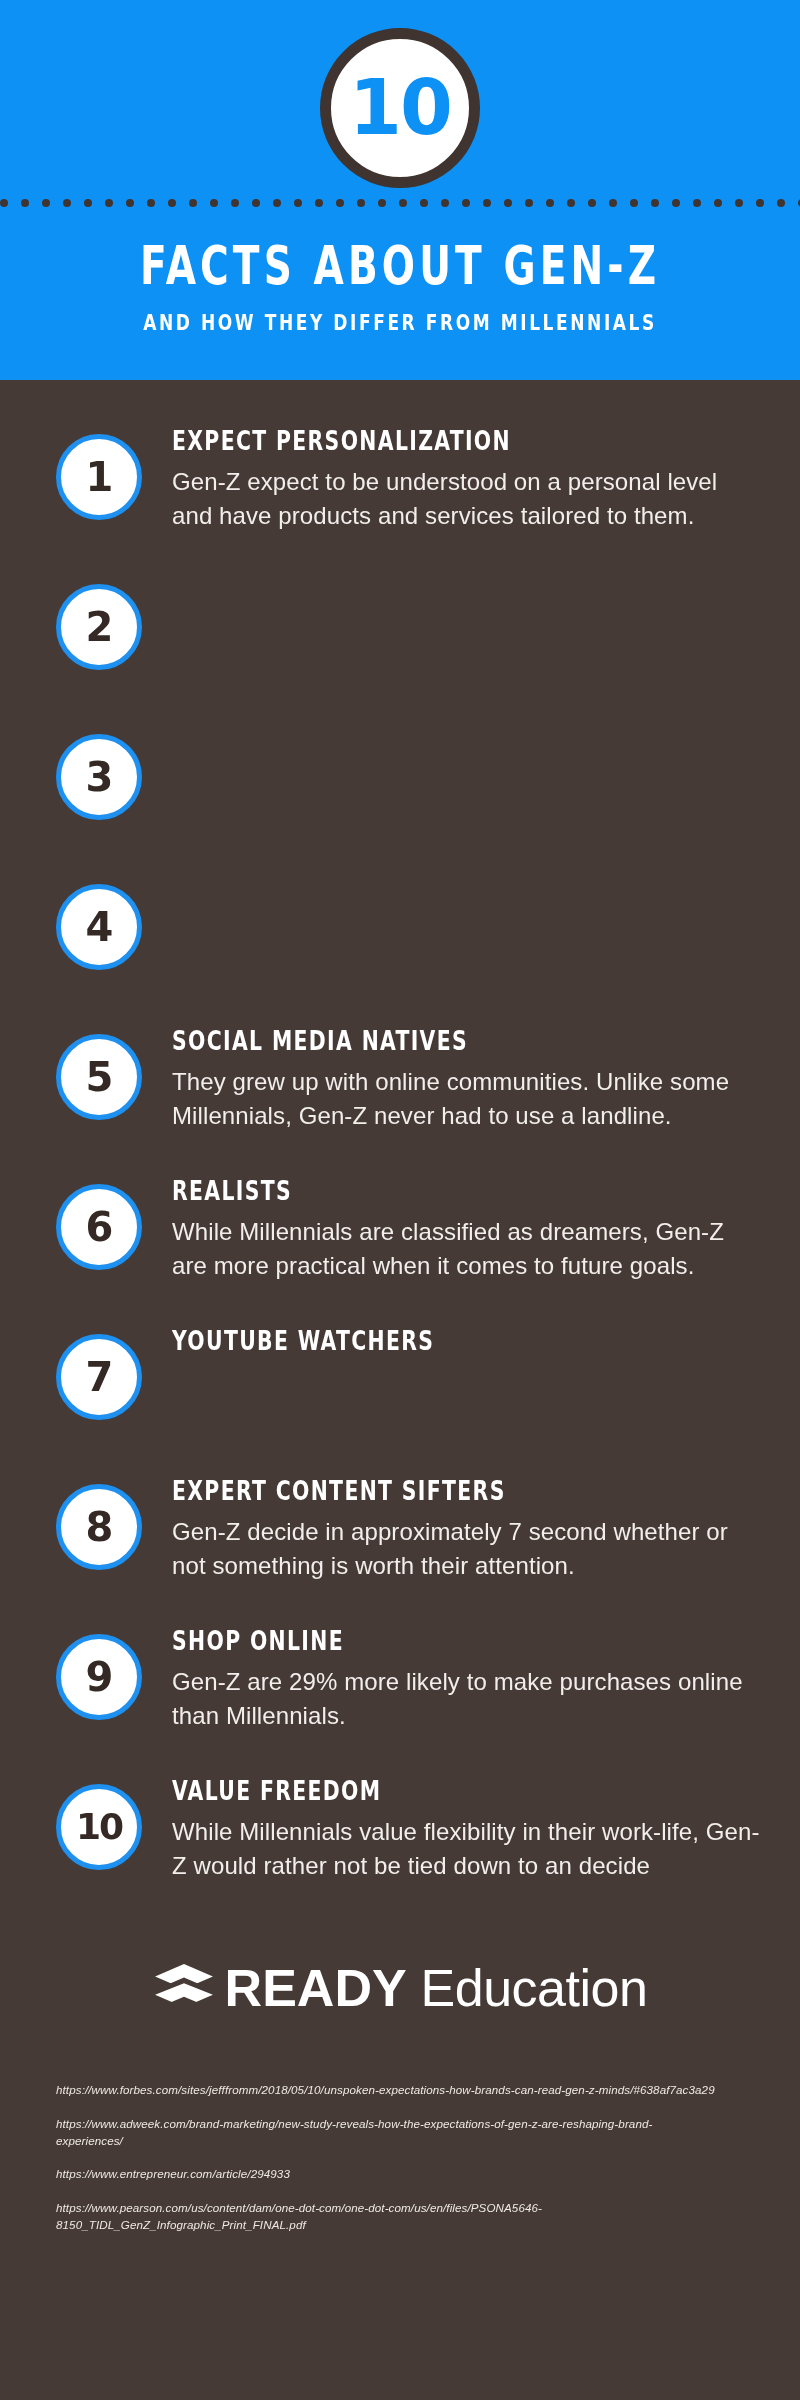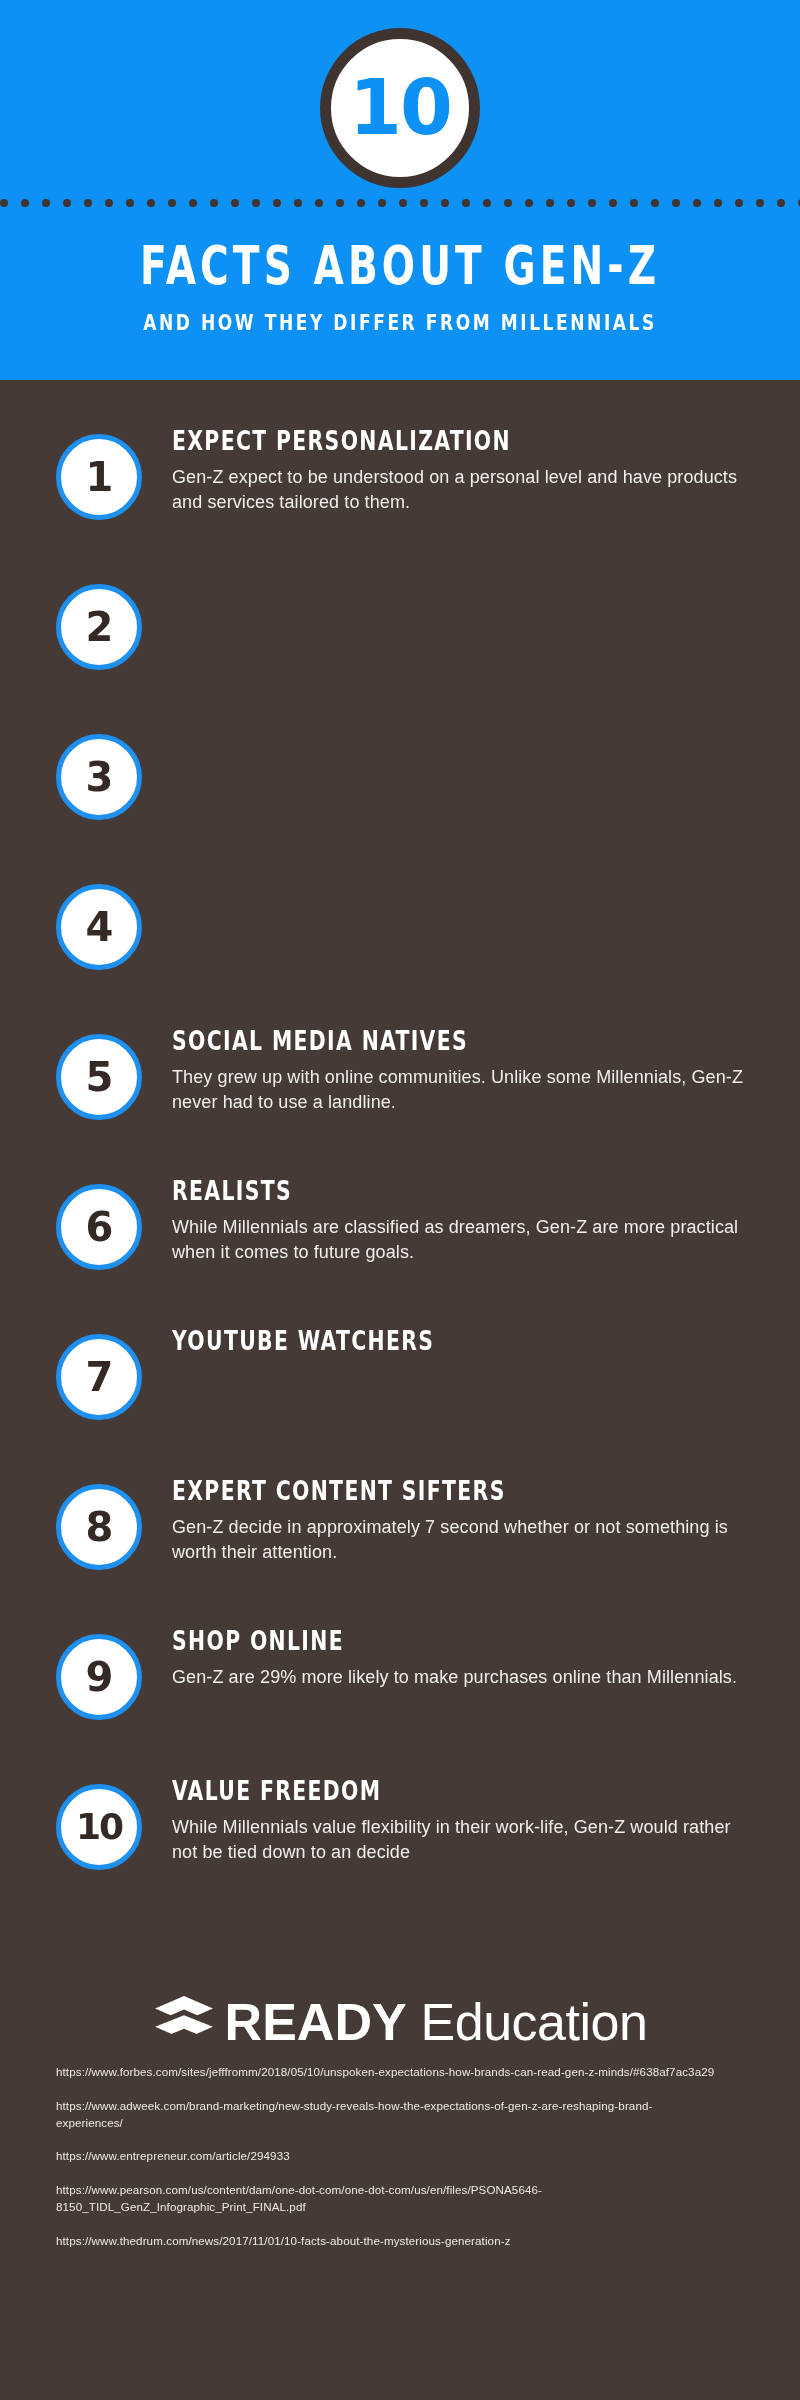--- a/index.html
+++ b/index.html
@@ -153,33 +153,33 @@
     color: #ffffff;
     letter-spacing: 1.6px;
     transform: scaleX(0.84);
     transform-origin: left center;
     white-space: nowrap;
     line-height: 1.1;
   }
   .fact-desc {
     margin-top: 9px;
     font-family: "Liberation Sans", sans-serif;
-    font-size: 18px;
+    font-size: 24px;
     font-weight: 400;
     color: #f2eeec;
     line-height: 1.42;
     letter-spacing: 0.1px;
     max-width: 600px;
   }
 
   
   #logo-row {
     margin-top: 40px;
     display: flex;
-    align-items: flex-end;
+    align-items: flex-start;
     justify-content: center;
     gap: 10px;
     height: 86px;
   }
   #logo-mark {
     width: 62px;
     height: 54px;
     flex: 0 0 auto;
   }
   #logo-text {
@@ -195,22 +195,23 @@
     letter-spacing: 0px;
   }
   #logo-word-light {
     font-family: "Liberation Sans", sans-serif;
     font-weight: 400;
     letter-spacing: -0.5px;
   }
 
   
   #sources {
-    margin-top: 16px;
+    margin-top: 34px;
     padding: 0 56px 0 56px;
+    font-style: italic;
   }
   .source-item {
     font-family: "Liberation Sans", sans-serif;
     font-size: 11.6px;
     color: #efe9e6;
     line-height: 1.45;
     margin-bottom: 17px;
     letter-spacing: 0.1px;
     word-break: break-word;
     max-width: 660px;
@@ -368,14 +369,13 @@
   <span id="logo-text">
     <span id="logo-word-bold">READY</span><span>&nbsp;</span><span id="logo-word-light">Education</span>
   </span>
 </div>
 
 <div id="sources">
     <div class="source-item">https://www.forbes.com/sites/jefffromm/2018/05/10/unspoken-expectations-how-brands-can-read-gen-z-minds/#638af7ac3a29</div>
     <div class="source-item">https://www.adweek.com/brand-marketing/new-study-reveals-how-the-expectations-of-gen-z-are-reshaping-brand-experiences/</div>
     <div class="source-item">https://www.entrepreneur.com/article/294933</div>
     <div class="source-item">https://www.pearson.com/us/content/dam/one-dot-com/one-dot-com/us/en/files/PSONA5646-8150_TIDL_GenZ_Infographic_Print_FINAL.pdf</div>
-    <div class="source-item">https://www.thedrum.com/news/2017/11/01/10-facts-about-the-mysterious-generation-z</div>
   </div>
 
 </body></html>

